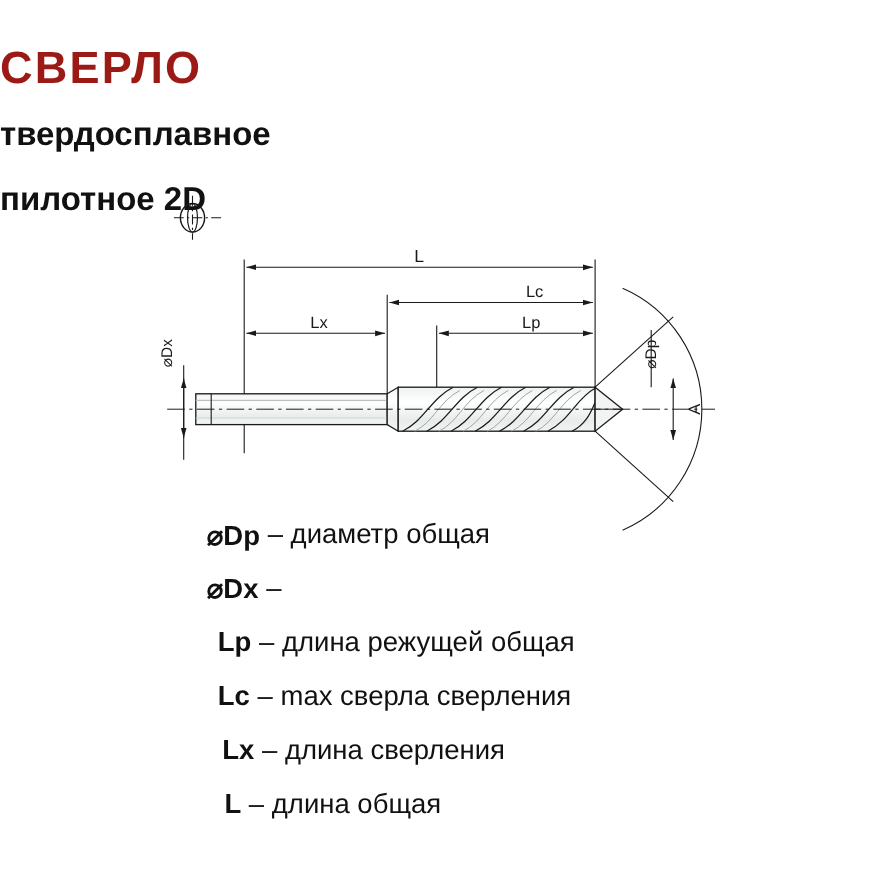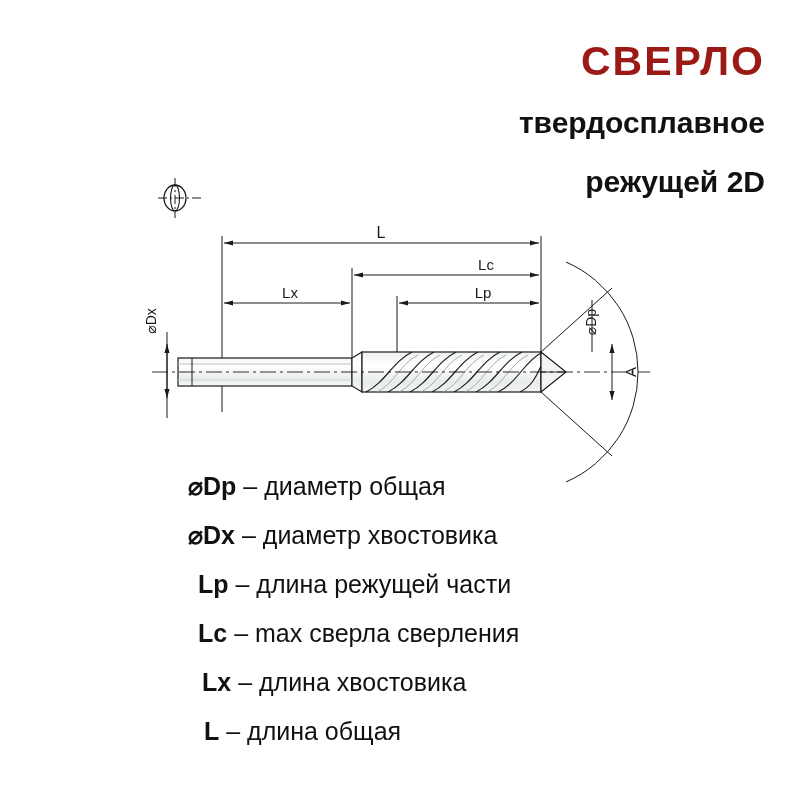--- a/index.html
+++ b/index.html
@@ -8,21 +8,21 @@
     background:#ffffff;
     font-family:"Liberation Sans", sans-serif;
     color:#1a1a1a;
     position:relative;
     overflow:hidden;
   }
   .page{position:absolute;inset:0;}
 
   
   .title-block{
-    position:absolute;left:0;top:40px;width:765px;text-align:right;
+    position:absolute;left:0;top:40px;width:765px;text-align:left;
   }
   .title-main{
     font-size:41px;font-weight:bold;color:#9c1a16;letter-spacing:2px;
     line-height:1.05;margin:0;
   }
   .title-sub{
     font-size:30px;font-weight:bold;color:#111;line-height:1.22;margin-top:22px;
   }
 
   
@@ -50,21 +50,21 @@
   .legend-row.r6{padding-left:28px;}
 </style>
 </head>
 <body>
 
 <div class="page">
 
   <div class="title-block">
     <div class="title-main">СВЕРЛО</div>
     <div class="title-sub">твердосплавное</div>
-    <div class="title-sub">режущей 2D</div>
+    <div class="title-sub">пилотное 2D</div>
   </div>
 
   <svg class="proj-symbol" viewBox="0 0 46 44">
     <ellipse cx="17" cy="22" rx="11" ry="13" fill="none" stroke="#1a1a1a" stroke-width="1.3"></ellipse>
     <ellipse cx="17" cy="22" rx="4.5" ry="13" fill="none" stroke="#1a1a1a" stroke-width="1.1"></ellipse>
     <line x1="0" y1="22" x2="46" y2="22" stroke="#1a1a1a" stroke-width="1" stroke-dasharray="9,3,2,3"></line>
     <line x1="17" y1="2" x2="17" y2="42" stroke="#1a1a1a" stroke-width="1" stroke-dasharray="9,3,2,3"></line>
   </svg>
 
   <svg class="drawing" viewBox="0 0 800 800">
@@ -163,39 +163,38 @@
 
     <div class="legend-row r1">
       <span class="legend-key">⌀Dp</span>
       <span class="legend-dash"> – </span>
       <span class="legend-text">диаметр общая</span>
     </div>
 
     <div class="legend-row r2">
       <span class="legend-key">⌀Dx</span>
       <span class="legend-dash"> – </span>
-      <span class="legend-text">диаметр хвостовика</span>
     </div>
 
     <div class="legend-row r3">
       <span class="legend-key">Lp</span>
       <span class="legend-dash"> – </span>
-      <span class="legend-text">длина режущей части</span>
+      <span class="legend-text">длина режущей общая</span>
     </div>
 
     <div class="legend-row r4">
       <span class="legend-key">Lc</span>
       <span class="legend-dash"> – </span>
       <span class="legend-text">max сверла сверления</span>
     </div>
 
     <div class="legend-row r5">
       <span class="legend-key">Lx</span>
       <span class="legend-dash"> – </span>
-      <span class="legend-text">длина хвостовика</span>
+      <span class="legend-text">длина сверления</span>
     </div>
 
     <div class="legend-row r6">
       <span class="legend-key">L</span>
       <span class="legend-dash"> – </span>
       <span class="legend-text">длина общая</span>
     </div>
 
   </div>
 

